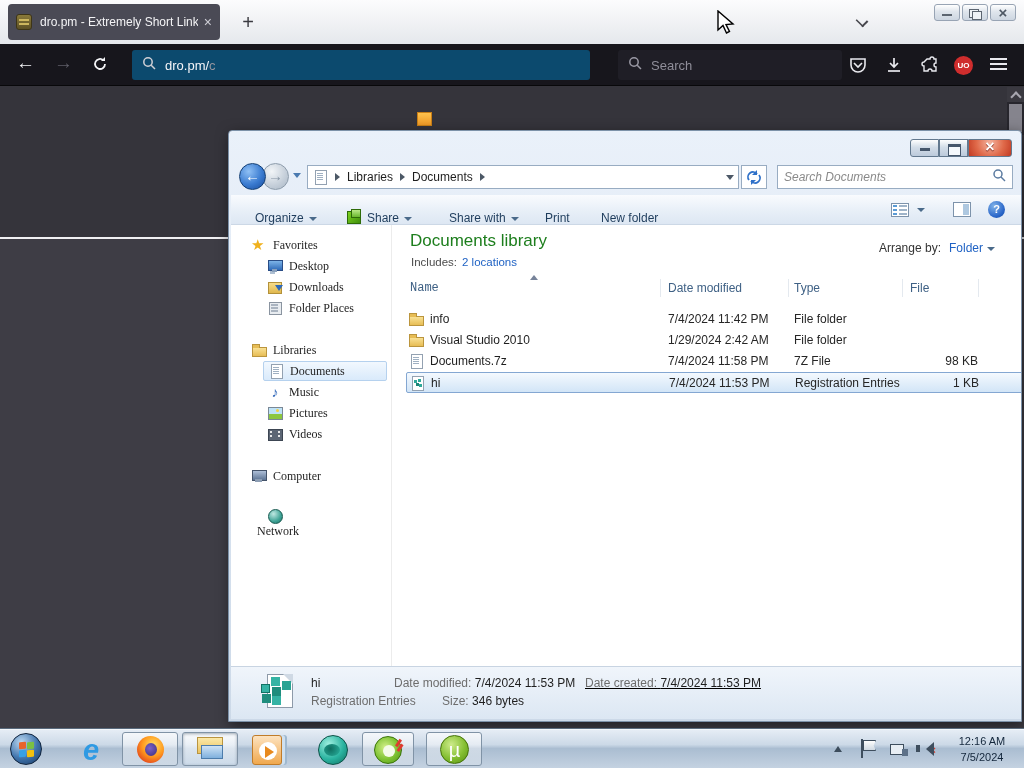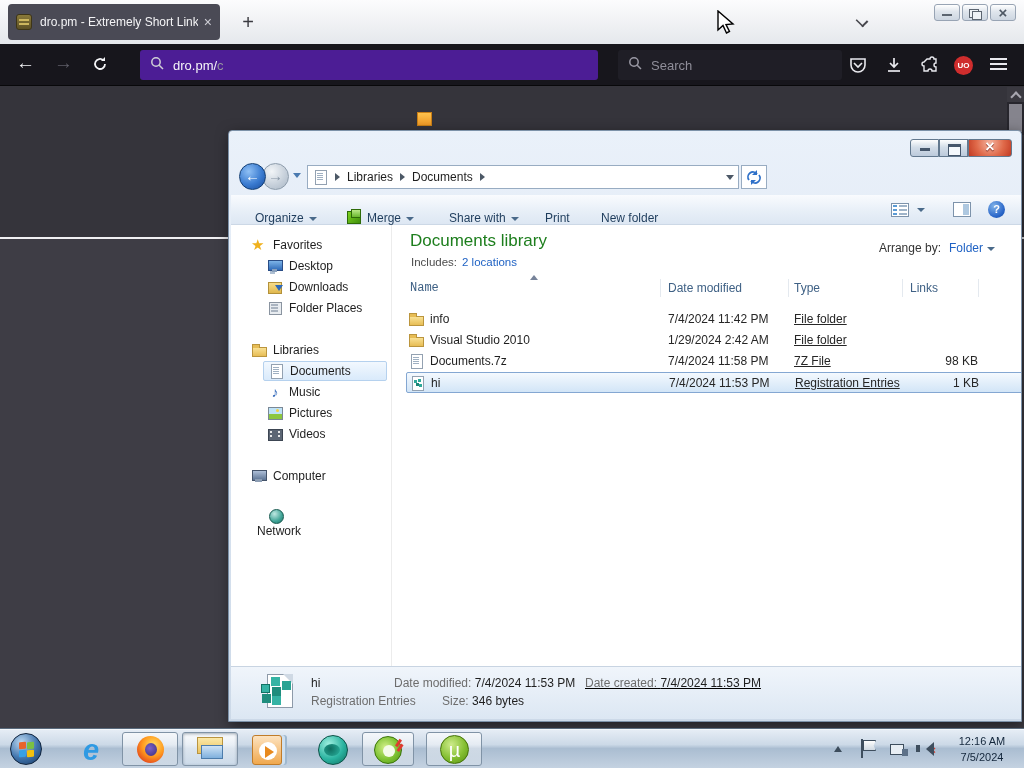--- a/index.html
+++ b/index.html
@@ -25,21 +25,21 @@
   #bw-min:before { content:""; position:absolute; left:7px; bottom:4px; width:10px; height:2px; background:#5c6570; }
   #bw-max:before { content:""; position:absolute; left:6px; top:4px; width:8px; height:7px; border:1px solid #5c6570; background:#eef2f6; }
   #bw-max:after  { content:""; position:absolute; left:9px; top:6px; width:8px; height:7px; border:1px solid #5c6570; background:#eef2f6; }
   #bw-close:before { content:"×"; position:absolute; left:0; right:0; top:-1px; text-align:center; color:#4e5864; font-size:15px; font-weight:bold; }
 
   #browser-navbar { position:absolute; left:0; top:44px; width:1024px; height:42px; background:#17161c; border-bottom:1px solid #08080a; }
   .nav-arrow { position:absolute; top:8px; font-size:19px; }
   #nav-back { left:16px; color:#f5f5f8; }
   #nav-forward { left:54px; color:#5f5e68; }
   #nav-reload { position:absolute; left:92px; top:12px; width:16px; height:16px; }
-  #urlbar { position:absolute; left:140px; top:6px; width:458px; height:30px; background:#4c1d95; border-radius:3px;
+  #urlbar { position:absolute; left:132px; top:6px; width:458px; height:30px; background:#0c4a6e; border-radius:3px;
     display:flex; align-items:center; padding:0 10px; }
   #urlbar .mag, #searchbar .mag, #ex-search .mag { flex:0 0 auto; }
   #url-text { color:#f5f5f8; font-size:13px; margin-left:9px; }
   #url-text .dim { color:#97969f; }
   #searchbar { position:absolute; left:618px; top:6px; width:224px; height:30px; background:#1f1e26; border-radius:3px;
     display:flex; align-items:center; padding:0 10px; }
   #searchbar input { background:transparent; border:none; outline:none; color:#a3a3a3; font-size:13px; margin-left:9px; width:150px; font-family:"Liberation Sans",sans-serif; }
   #searchbar input::placeholder { color:#8f8e99; opacity:1; }
   .navicon { position:absolute; top:11px; width:20px; height:20px; }
   #pocket-icon { left:848px; } #download-icon { left:884px; } #puzzle-icon { left:920px; }
@@ -115,21 +115,21 @@
   #cmd-views .dd { position:absolute; right:0; top:6px; border-left:4px solid transparent; border-right:4px solid transparent; border-top:4px solid #4a6a8a; width:0; height:0; }
   #cmd-pane { position:absolute; left:722px; top:7px; width:18px; height:15px; border:1px solid #7d93ab; background:#fff; }
   #cmd-pane:before { content:""; position:absolute; right:1px; top:1px; width:6px; height:11px; background:#aec8e0; }
   #cmd-help { position:absolute; left:757px; top:6px; width:17px; height:17px; border-radius:50%;
     background:radial-gradient(circle at 35% 30%, #7fb2e8, #2a66c9 65%, #164a9e); color:#fff; font-size:11px; font-weight:bold;
     text-align:center; line-height:17px; }
 
   #ex-body { position:absolute; left:2px; top:94px; width:790px; height:441px; background:#fff; overflow:hidden; }
   #ex-sidebar { position:absolute; left:0; top:0; width:160px; height:100%; font-size:12px; color:#1e1e1e; }
   .side-item { position:absolute; height:20px; display:flex; align-items:center; }
-  .side-item .lbl { margin-left:6px; white-space:nowrap; }
+  .side-item .lbl { margin-left:6px; white-space:nowrap;font-family:Liberation Serif, serif; }
   .sel-side { background:linear-gradient(#f2f8fe,#d9eafB); border:1px solid #b5d1ee; border-radius:2px; }
   .sicon { width:16px; height:16px; position:relative; flex:0 0 auto; }
   .i-star { color:#f0b11d; font-size:15px; line-height:16px; }
   .i-monitor:before { content:""; position:absolute; left:1px; top:2px; width:13px; height:9px; border:1px solid #2a4d86; background:linear-gradient(#7db4e8,#2f6ab8); }
   .i-monitor:after { content:""; position:absolute; left:5px; top:11px; width:5px; height:3px; background:#89a0bc; box-shadow:-2px 2px 0 #aebfd2; }
   .i-downloads:before { content:""; position:absolute; left:1px; top:3px; width:12px; height:10px; background:linear-gradient(#f7dc8a,#e0b84e); border:1px solid #b3913a; }
   .i-downloads:after { content:""; position:absolute; left:8px; top:6px; width:0; height:0; border:4px solid transparent; border-top:6px solid #2f6ab8; }
   .i-recent:before { content:""; position:absolute; left:2px; top:2px; width:11px; height:11px; border:1px solid #8a94a0; background:#e8ecf0; }
   .i-recent:after { content:""; position:absolute; left:4px; top:4px; width:7px; height:2px; background:#aab4c0; box-shadow:0 3px 0 #aab4c0, 0 6px 0 #aab4c0; }
   .i-folder:before { content:""; position:absolute; left:1px; top:5px; width:13px; height:8px; background:linear-gradient(#f9e194,#e7bd55); border:1px solid #bb953d; }
@@ -157,21 +157,21 @@
   #arrange .dd { display:inline-block; width:0; height:0; border-left:4px solid transparent; border-right:4px solid transparent; border-top:4px solid #4a6a8a; margin-left:4px; vertical-align:middle; }
   #col-headers { position:absolute; left:0; top:54px; width:100%; height:20px; font-size:12px; color:#3f6185; }
   .colh { position:absolute; top:2px; }
   .colsep { position:absolute; top:0px; width:1px; height:18px; background:#e4e9ef; }
   #sort-caret { position:absolute; left:138px; top:-4px; width:0; height:0;
     border-left:4px solid transparent; border-right:4px solid transparent; border-bottom:5px solid #77839a; }
   .frow { position:absolute; left:14px; width:736px; height:21px; font-size:12px; color:#1e1e1e; }
   .frow .fi { position:absolute; left:2px; top:2px; }
   .frow .fname { position:absolute; left:24px; top:3px; }
   .frow .fdate { position:absolute; left:262px; top:3px; color:#262626; }
-  .frow .ftype { position:absolute; left:388px; top:3px; color:#262626;text-decoration:underline; }
+  .frow .ftype { position:absolute; left:388px; top:3px; color:#262626; }
   .frow .fsize { position:absolute; left:490px; top:3px; width:82px; text-align:right; color:#262626; }
   .frow.selected { background:linear-gradient(#f4f9fe,#d2e5f7); border:1px solid #84a7d2; border-radius:2px; }
 
   #ex-details { position:absolute; left:2px; bottom:2px; width:790px; height:53px;
     background:linear-gradient(#f0f5fb,#dce7f3); border-top:1px solid #c8d4e2; font-size:12px; }
   #det-icon { position:absolute; left:28px; top:7px; width:40px; height:40px; }
   #det-icon .page { position:absolute; left:8px; top:0; width:26px; height:34px; background:#fff; border:1px solid #8d9aa9; }
   #det-icon .page:after { content:""; position:absolute; right:-1px; top:-1px; border:5px solid #cfd9e4; border-left-color:transparent; border-bottom-color:transparent; }
   #det-icon .cubes { position:absolute; left:2px; top:10px; width:9px; height:9px; background:#35b3a4; border:1px solid #127264;
     box-shadow:10px -7px 0 #35b3a4, 11px 3px 0 #1f8d7d, 1px 10px 0 #1f8d7d, 11px 12px 0 #35b3a4, 21px -3px 0 #2aa393; }
@@ -329,25 +329,34 @@
       <span id="addr-dropdown"></span>
     </div>
     <div id="ex-refresh">
       <svg width="24" height="22" viewBox="0 0 24 22">
           <path d="M7 14a5 5 0 0 1 8-6" stroke="#2f71c9" stroke-width="1.8" fill="none"></path>
           <path d="M15 4v5h-5z" fill="#2f71c9"></path>
           <path d="M17 9a5 5 0 0 1-8 6" stroke="#2f71c9" stroke-width="1.8" fill="none"></path>
           <path d="M9 19v-5h5z" fill="#2f71c9"></path>
         </svg>
     </div>
+    <div id="ex-search">
+      <input type="text" placeholder="Search Documents" style="">
+      <span>
+        <svg width="14" height="14" viewBox="0 0 14 14">
+            <circle cx="6" cy="6" r="4" stroke="#5a7aa0" stroke-width="1.5" fill="none"></circle>
+            <line x1="9" y1="9" x2="13" y2="13" stroke="#5a7aa0" stroke-width="1.5"></line>
+          </svg>
+      </span>
+    </div>
   </div>
 
   <div id="ex-cmdbar">
     <span class="cmd" id="cmd-organize"><span>Organize</span><span class="dd"></span></span>
-    <span class="cmd" id="cmd-merge"><span id="merge-glyph"></span><span>Merge</span><span class="dd"></span></span>
+    <span class="cmd" id="cmd-merge"><span id="merge-glyph"></span><span>Share</span><span class="dd"></span></span>
     <span class="cmd" id="cmd-share"><span>Share with</span><span class="dd"></span></span>
     <span class="cmd" id="cmd-print">Print</span>
     <span class="cmd" id="cmd-newfolder">New folder</span>
     <span id="cmd-views">
         <span id="views-glyph"></span>
         <span class="dd"></span>
       </span>
     <span id="cmd-pane"></span>
     <span id="cmd-help">?</span>
   </div>
@@ -409,21 +418,21 @@
       </div>
       <div id="arrange">
         <span>Arrange by:</span><span class="val">Folder</span><span class="dd"></span>
       </div>
 
       <div id="col-headers">
         <span id="sort-caret"></span>
         <span class="colh" style="left:18px;font-family:Liberation Mono, monospace;">Name</span>
         <span class="colh" style="left:276px;">Date modified</span>
         <span class="colh" style="left:402px;">Type</span>
-        <span class="colh" style="left:518px;">Links</span>
+        <span class="colh" style="left:518px;">File</span>
         <span class="colsep" style="left:268px;"></span>
         <span class="colsep" style="left:396px;"></span>
         <span class="colsep" style="left:510px;"></span>
         <span class="colsep" style="left:586px;"></span>
       </div>
 
       <div class="frow" style="top:84px;">
         <span class="fi sicon i-folder"></span>
         <span class="fname">info</span>
         <span class="fdate">7/4/2024 11:42 PM</span>

